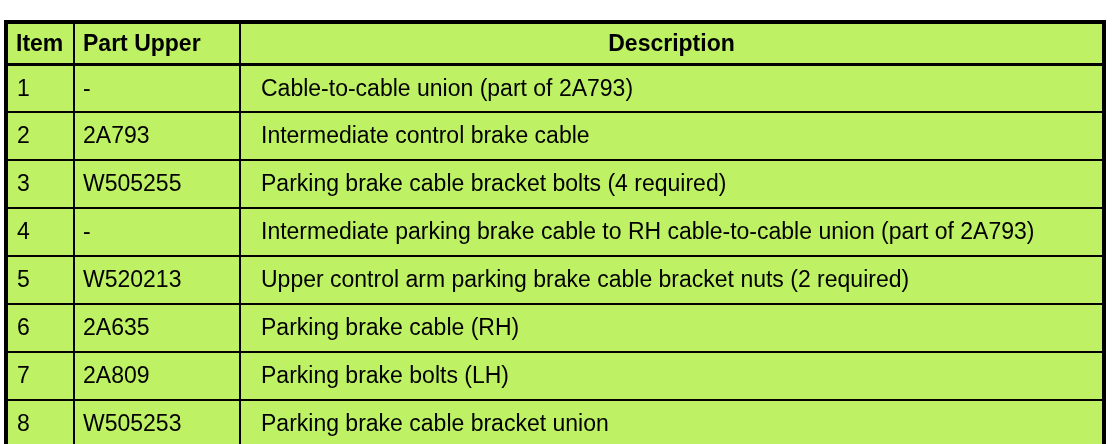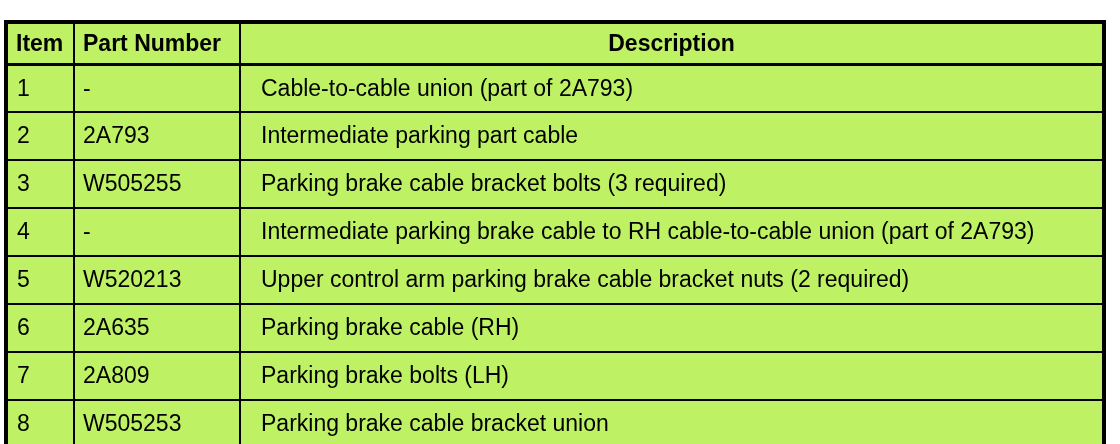--- a/index.html
+++ b/index.html
@@ -66,39 +66,39 @@
 <div class="page">
   <table class="parts-table">
     <colgroup>
       <col style="width:68px">
       <col style="width:166px">
       <col style="width:864px">
     </colgroup>
     <thead>
       <tr>
         <th class="item-col">Item</th>
-        <th class="part-col">Part Number</th>
+        <th class="part-col">Part Upper</th>
         <th class="desc-col">Description</th>
       </tr>
     </thead>
     <tbody>
       <tr>
         <td class="item-col">1</td>
         <td class="part-col">-</td>
         <td class="desc-col">Cable-to-cable union (part of 2A793)</td>
       </tr>
       <tr>
         <td class="item-col">2</td>
         <td class="part-col">2A793</td>
-        <td class="desc-col">Intermediate parking part cable</td>
+        <td class="desc-col">Intermediate control brake cable</td>
       </tr>
       <tr>
         <td class="item-col">3</td>
         <td class="part-col">W505255</td>
-        <td class="desc-col">Parking brake cable bracket bolts (3 required)</td>
+        <td class="desc-col">Parking brake cable bracket bolts (4 required)</td>
       </tr>
       <tr>
         <td class="item-col">4</td>
         <td class="part-col">-</td>
         <td class="desc-col">Intermediate parking brake cable to RH cable-to-cable union (part of 2A793)</td>
       </tr>
       <tr>
         <td class="item-col">5</td>
         <td class="part-col">W520213</td>
         <td class="desc-col">Upper control arm parking brake cable bracket nuts (2 required)</td>

